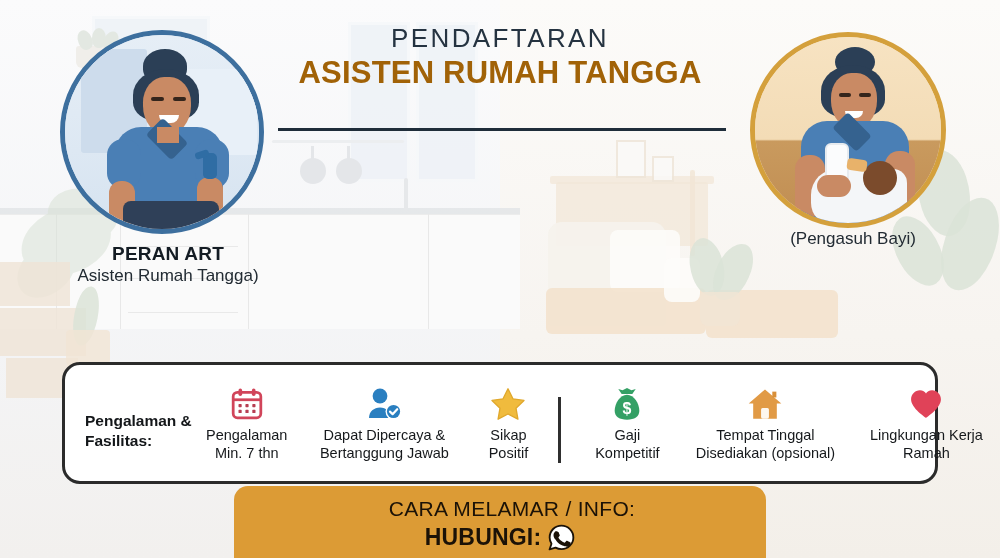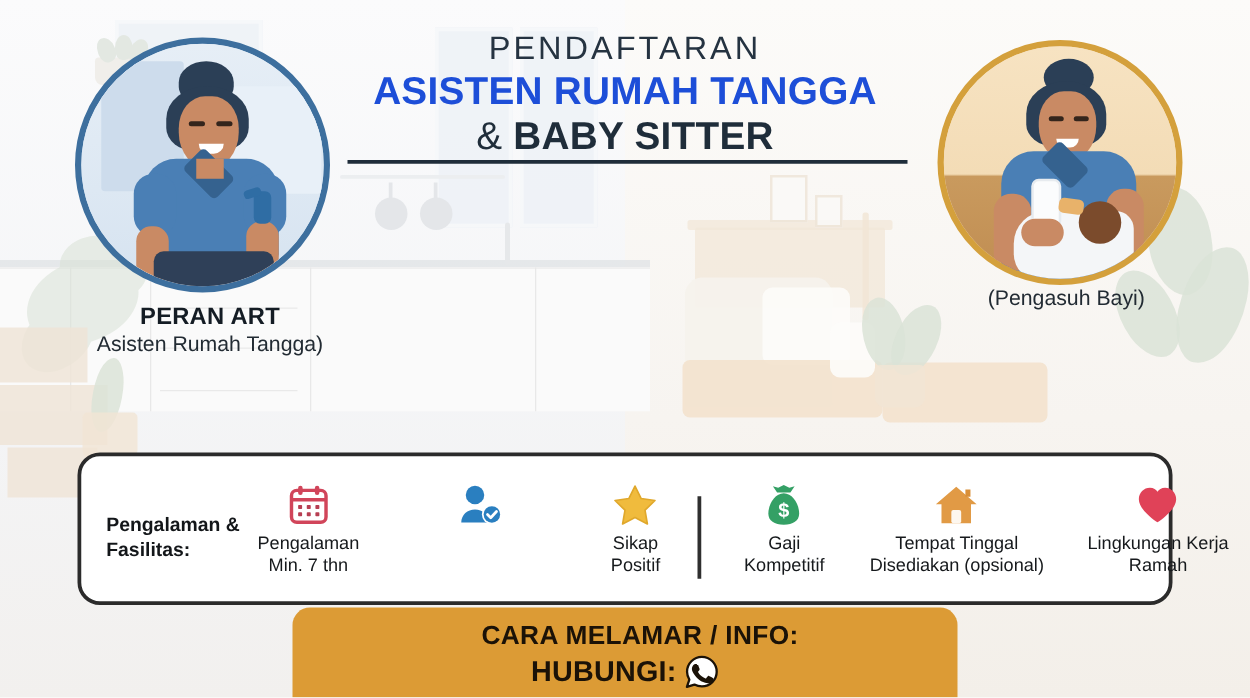--- a/index.html
+++ b/index.html
@@ -95,21 +95,21 @@
   
   .header {
     position: absolute; left: 282px; top: 24px; width: 436px;
     text-align: center; z-index: 6;
   }
   .h-kicker {
     font-size: 26px; letter-spacing: 2.4px; color: #253341;
     font-weight: 400; line-height: 1.08;
   }
   .h-main {
-    font-size: 31px; font-weight: 800; color: #1d4ed8;
+    font-size: 31px; font-weight: 800; color: #a16207;
     letter-spacing: .2px; line-height: 1.17; margin-top: 3px;
   }
   .h-sub {
     font-size: 31px; color: #1f2d3a; letter-spacing: .2px; line-height: 1.17;
     font-weight: 400;
   }
   .h-sub b { font-weight: 800; }
   .h-rule {
     position: absolute; left: 278px; top: 128px; width: 448px; height: 3px;
     background: #1f2d3a; z-index: 6;
@@ -181,21 +181,21 @@
   }
 
   
   .cta {
     position: absolute; left: 234px; top: 486px; width: 532px; height: 72px;
     background: #dc9b35; border-radius: 14px 14px 0 0; z-index: 9;
     display: flex; flex-direction: column; align-items: center;
     justify-content: center; padding-top: 4px;
   }
   .cta-top {
-    font-size: 21px; font-weight: 700; color: #1b1207; letter-spacing: .3px; margin-left: 24px;
+    font-size: 21px; font-weight: 400; color: #1b1207; letter-spacing: .3px; margin-left: 24px;
   }
   .cta-bottom {
     font-size: 23px; font-weight: 800; color: #1b1207; letter-spacing: .2px;
     margin-top: 3px; display: flex; align-items: center; gap: 7px;
   }
   .cta-bottom .light { font-weight: 400; }
   .wa { display: inline-flex; }
 </style>
 </head>
 <body>
@@ -258,23 +258,20 @@
     <div class="l-plant-leaf" style="left:944px;top:196px;width:52px;height:96px;transform:rotate(12deg);"></div>
     <div class="l-plant-leaf" style="left:896px;top:214px;width:44px;height:74px;transform:rotate(-36deg);"></div>
     <div class="l-plant-leaf" style="left:690px;top:238px;width:34px;height:58px;transform:rotate(-20deg);"></div>
     <div class="l-plant-leaf" style="left:716px;top:242px;width:34px;height:60px;transform:rotate(18deg);"></div>
     <div class="l-box" style="left:700px;top:292px;width:40px;height:34px;border-radius:4px 4px 8px 8px;"></div>
   </div>
 
   <div class="header">
     <div class="h-kicker">PENDAFTARAN</div>
     <div class="h-main">ASISTEN RUMAH TANGGA</div>
-    <div class="h-sub">
-      <span>&amp; </span><b>BABY SITTER</b>
-    </div>
   </div>
   <div class="h-rule"></div>
 
   <div class="role role-left" style="left:60px;top:30px;width:216px;">
     <div class="role-photo">
 
       <div class="fig" style="inset:0;background:linear-gradient(180deg,#e6eef6 0%,#dde8f3 60%,#d6e3f0 100%);"></div>
       <div class="fig" style="left:16px;top:14px;width:66px;height:104px;background:#cddcec;border-radius:3px;"></div>
       <div class="fig" style="left:118px;top:34px;width:74px;height:86px;background:#e8f0f8;border-radius:3px;"></div>
 
@@ -360,20 +357,22 @@
         <div class="feat" style="min-width:176px;">
           <div class="feat-icon">
             <svg width="36" height="34" viewBox="0 0 36 34" aria-hidden="true">
               <circle cx="14" cy="9" r="7.4" fill="#2a7fc0"></circle>
               <path d="M3 31c0-6.3 5-10.4 11-10.4S25 24.7 25 31z" fill="#2a7fc0"></path>
               <circle cx="27.5" cy="24.5" r="8" fill="#ffffff"></circle>
               <circle cx="27.5" cy="24.5" r="6.6" fill="#2a7fc0"></circle>
               <path d="M24 24.6l2.6 2.6 4.6-5" stroke="#ffffff" stroke-width="2.2" fill="none" stroke-linecap="round" stroke-linejoin="round"></path>
             </svg>
           </div>
+          <div class="feat-label">Dapat Dipercaya &amp;
+Bertanggung Jawab</div>
         </div>
 
         <div class="feat" style="min-width:72px;">
           <div class="feat-icon">
             <svg width="36" height="34" viewBox="0 0 32 30" aria-hidden="true">
               <path d="M16 1.5l4.4 8.9 9.8 1.4-7.1 6.9 1.7 9.8L16 23.9 7.2 28.5l1.7-9.8L1.8 11.8l9.8-1.4z" fill="#f0bb3d" stroke="#e0a82c" stroke-width="1.2" stroke-linejoin="round"></path>
             </svg>
           </div>
           <div class="feat-label">Sikap
 Positif</div>

